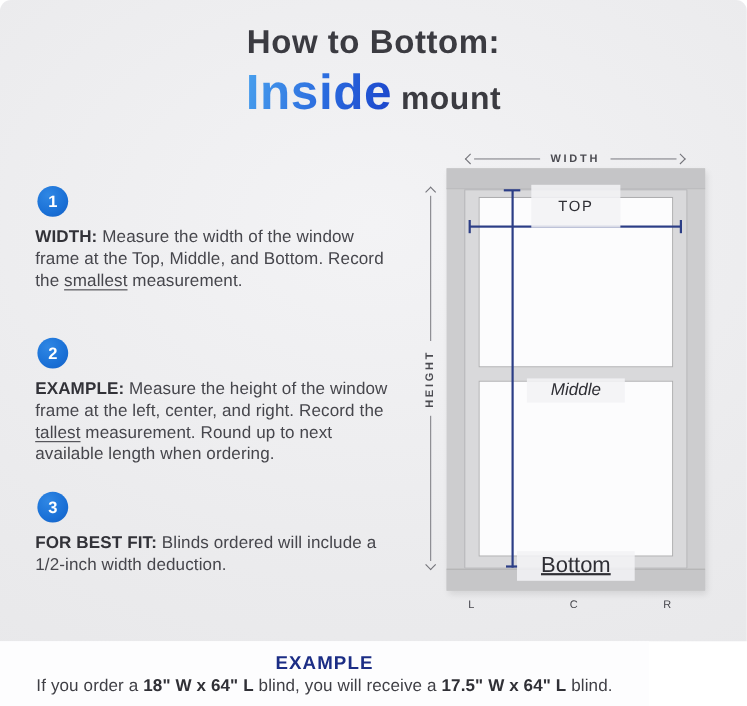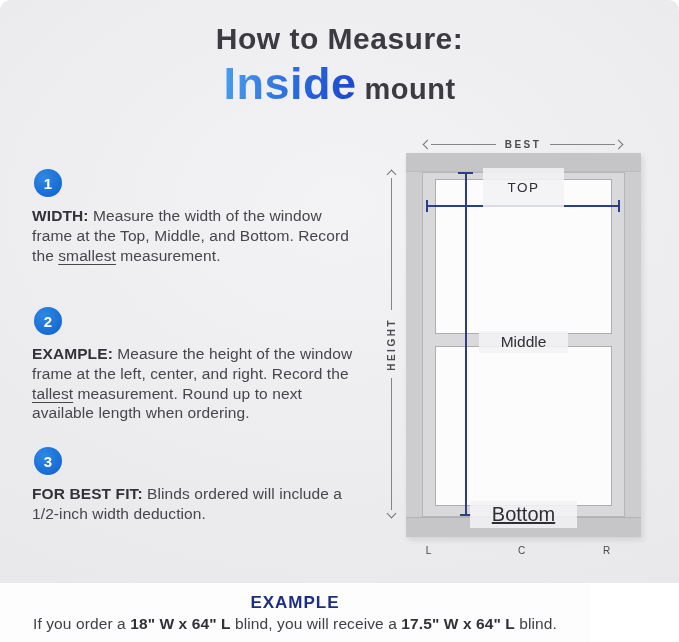--- a/index.html
+++ b/index.html
@@ -104,21 +104,21 @@
   .hcap-l  { left:426px; top:200px; width:2px; height:12px; }
   .hcap-r  { left:618px; top:200px; width:2px; height:12px; }
 
   .pane-label-row { position:absolute; left:406px; width:235px; text-align:center; }
   .pane-label-row span {
     display:inline-block; background:rgba(243,243,245,0.88);
     color:#2e2e34;
   }
   .row-top    { top:168px; }
   .row-top span    { font-size:13.5px; font-weight:500; letter-spacing:1.5px; padding:12px 24px; }
-  .row-middle { top:331px; }
+  .row-middle { top:344px;font-style:italic; }
   .row-middle span { font-size:15.5px; padding:2px 22px; }
   .row-bottom { top:501px; }
   .row-bottom span { font-size:20px; padding:2px 22px;text-decoration:underline; }
 
   .lcr { position:absolute; top:545px; font-size:10px; letter-spacing:1px; color:#46464c; width:20px; text-align:center; }
   .lcr-l { left:419px; }
   .lcr-c { left:512px; }
   .lcr-r { left:597px; }
 
   
@@ -134,21 +134,21 @@
   .example-line .b { font-weight:700; color:#303036; }
 </style>
 </head>
 <body>
 
 <div class="canvas">
 
   <div class="main-panel">
 
     <div class="title-block">
-      <div class="title-line1">How to Measure:</div>
+      <div class="title-line1">How to Bottom:</div>
       <div class="title-line2">
         <span class="title-highlight">Inside</span>
         <span class="title-suffix">mount</span>
       </div>
     </div>
 
     <div class="step step-1">
       <div class="badge">1</div>
       <div class="step-text">
         <span class="step-label">WIDTH:</span><span> Measure the width of the window frame at the Top, Middle, and Bottom. Record the </span><span class="u">smallest</span><span> measurement.</span>
@@ -165,21 +165,21 @@
     <div class="step step-3">
       <div class="badge">3</div>
       <div class="step-text">
         <span class="step-label">FOR BEST FIT:</span><span> Blinds ordered will include a 1/2-inch width deduction.</span><span class="u"></span><span></span>
       </div>
     </div>
 
     <div class="width-arrow">
       <span class="chev chev-left"></span>
       <span class="seg dim-line"></span>
-      <span class="dim-label">BEST</span>
+      <span class="dim-label">WIDTH</span>
       <span class="seg dim-line"></span>
       <span class="chev chev-right"></span>
     </div>
 
     <div class="height-arrow">
       <span class="chev chev-up"></span>
       <span class="seg dim-line"></span>
       <span class="dim-label">HEIGHT</span>
       <span class="seg dim-line"></span>
       <span class="chev chev-down"></span>

